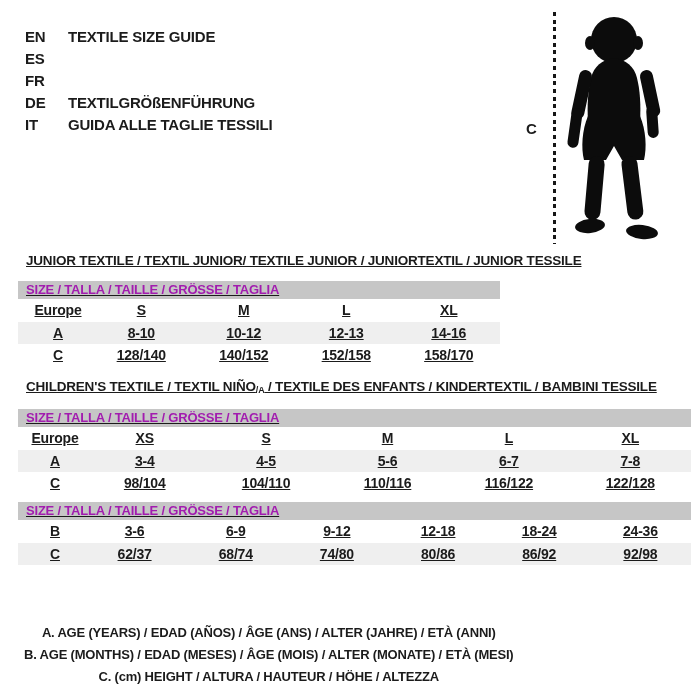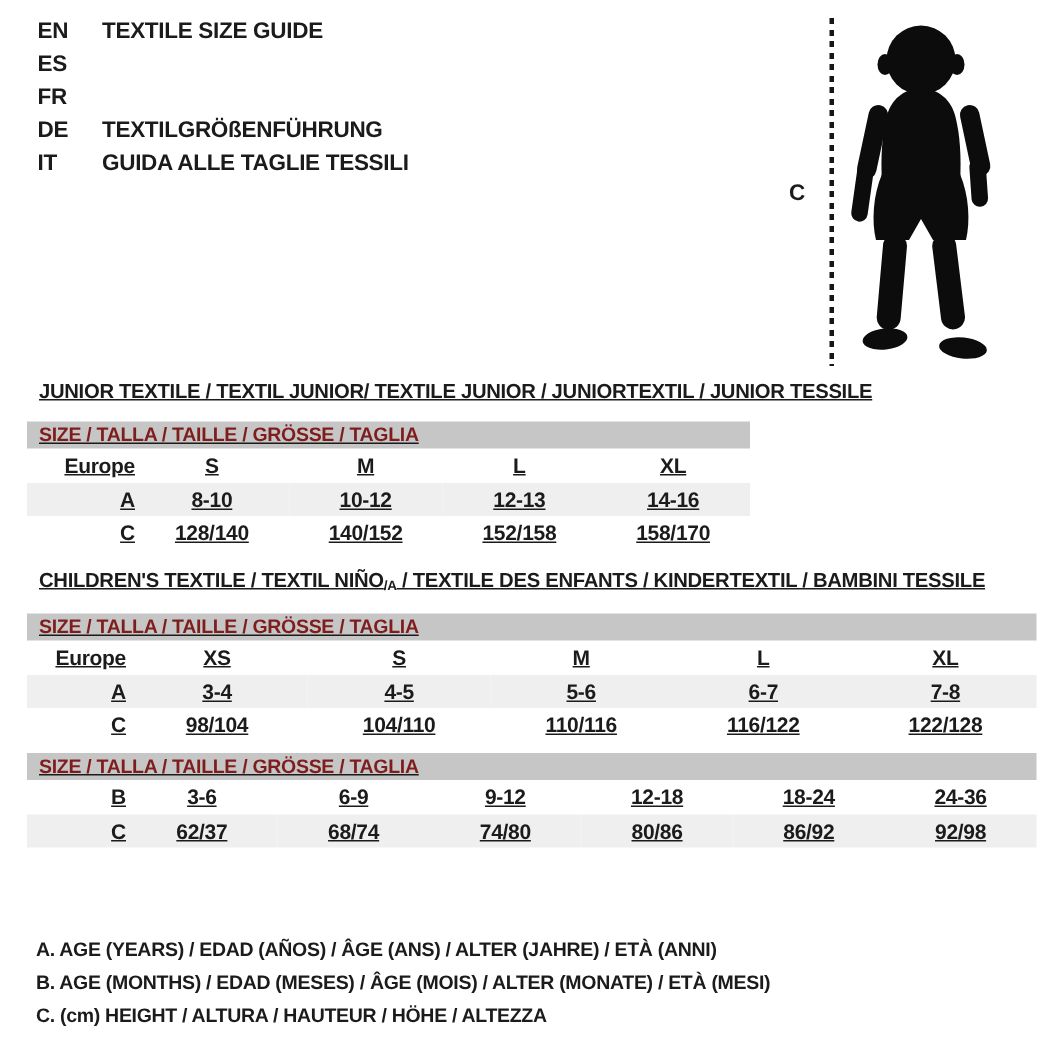--- a/index.html
+++ b/index.html
@@ -7,21 +7,21 @@
     width:700px;height:700px;position:relative;overflow:hidden;
     background:#ffffff;
     font-family:"Liberation Sans", sans-serif;
     font-weight:700;
     color:#1b1b1b;
     letter-spacing:-0.2px;
   }
   .abs{position:absolute;}
 
   
-  .lang-list{left:25px;top:10px;}
+  .lang-list{left:25px;top:26px;}
   .lang-row{display:flex;line-height:22px;font-size:15px;}
   .lang-code{width:43px;flex:0 0 43px;}
   .lang-title{white-space:nowrap;}
 
   
   .figure{left:520px;top:8px;width:180px;height:240px;}
   .fig-label{position:absolute;left:6px;top:112px;font-size:15px;}
   .dash-line{
     position:absolute;left:33px;top:4px;width:3px;height:232px;
     background:repeating-linear-gradient(to bottom,#161616 0 4px,transparent 4px 7.7px);
@@ -33,34 +33,34 @@
   .sec0{top:250px;width:482px;}
   .sec1{top:376px;width:673px;}
   .sec2{top:498px;width:673px;}
   .sec-title{font-size:13.5px;line-height:21px;padding-left:8px;white-space:nowrap;}
   .sec-title sub{font-size:9px;vertical-align:-2px;}
   .sec0 .tbl-wrap{margin-top:10px;}
   .sec1 .tbl-wrap{margin-top:8px;}
   .sec2 .tbl-wrap{margin-top:4px;}
 
   .bar{
-    height:18px;line-height:18px;background:#c6c6c6;color:#7f1d1d;
+    height:18px;line-height:18px;background:#c6c6c6;color:#a21caf;
     font-size:13px;padding-left:8px;white-space:nowrap;overflow:hidden;
   }
   table{width:100%;border-collapse:collapse;table-layout:fixed;}
   td{height:22.5px;text-align:center;font-size:14px;padding:0;vertical-align:middle;}
-  td.lbl{text-align:right;padding-left:8px;}
+  td.lbl{text-align:center;padding-left:8px;}
   .cols4 td.lbl{width:64px;}
   .cols5 td.lbl{width:58px;}
   .cols6 td.lbl{width:58px;}
   tr.shaded{background:#efefef;}
 
   
   .legend{left:24px;top:622px;}
-  .fn{font-size:13px;line-height:22px;white-space:nowrap;}
+  .fn{font-size:13px;line-height:22px;white-space:nowrap;text-align:center;}
 </style>
 </head>
 <body>
 
 <div class="abs lang-list">
     <div class="lang-row">
       <span class="lang-code">EN</span>
       <span class="lang-title">TEXTILE SIZE GUIDE</span>
     </div>
     <div class="lang-row">

